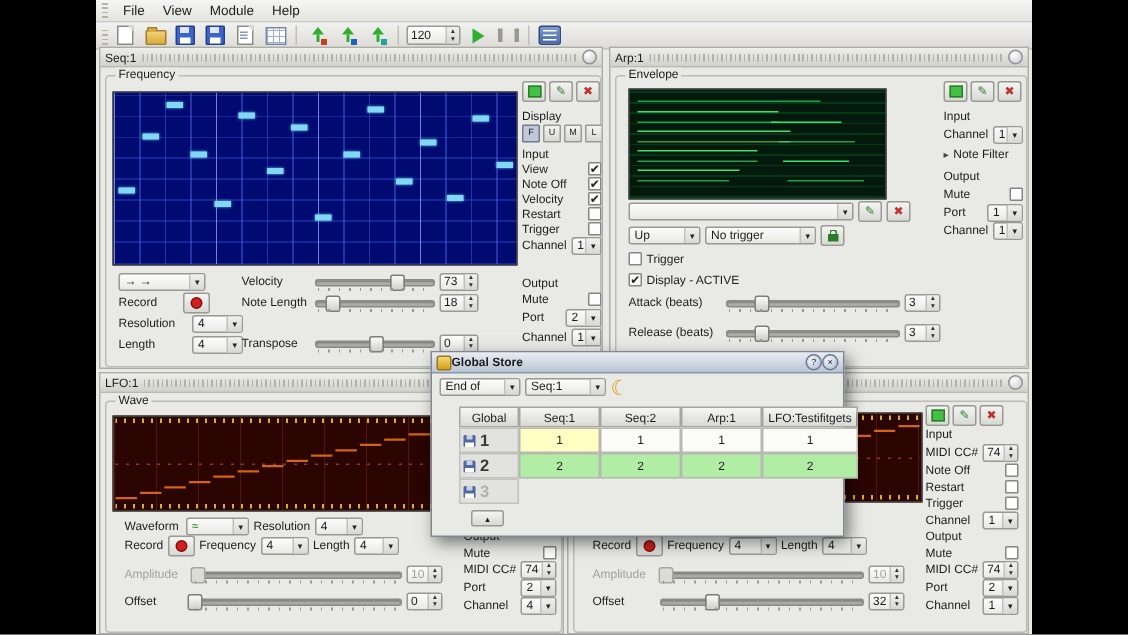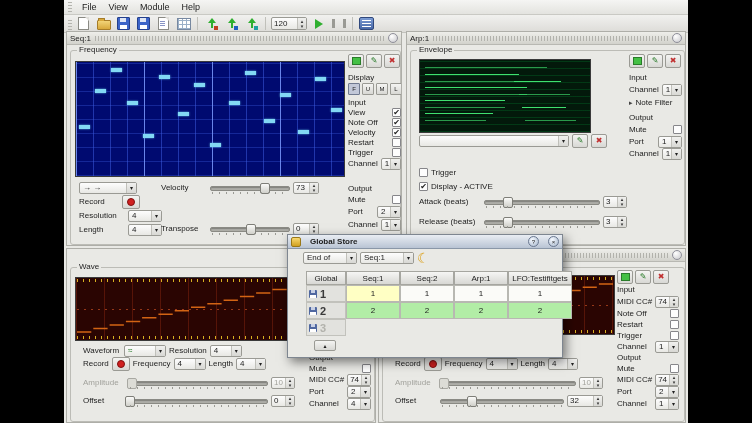--- a/index.html
+++ b/index.html
@@ -97,21 +97,21 @@
   .wave::before{content:"";position:absolute;left:1px;right:1px;top:1px;height:3px;
     background:repeating-linear-gradient(90deg,#d8b020 0 1px,transparent 1px 6px)}
   .wave::after{content:"";position:absolute;left:1px;right:1px;bottom:1px;height:3px;
     background:repeating-linear-gradient(90deg,#d8b020 0 1px,transparent 1px 6px)}
   .wave .mid{position:absolute;left:1px;right:1px;top:50%;height:1px;
     background:repeating-linear-gradient(90deg,rgba(220,90,40,.6) 0 2px,transparent 2px 7px)}
   .wave svg{position:absolute;left:0;top:0}
   
   .dlg{position:absolute;background:#e9e9e5;border:1px solid #7e8690;box-shadow:3px 4px 10px rgba(0,0,0,.5);z-index:40;box-sizing:border-box}
   .dlg-title{height:13px;background:linear-gradient(#e9edf3,#b9c4d4);border-bottom:1px solid #8a97a8;display:flex;
-             align-items:center;gap:9px;padding:0 3px;font-size:8px;font-weight:bold}
+             align-items:center;gap:0;padding:0 3px;font-size:8px;font-weight:bold}
   .dlg-ico{width:8px;height:8px;background:linear-gradient(#f8d870,#d0a020);border:1px solid #9a7818;border-radius:2px}
   .dbtn{width:9px;height:9px;border-radius:50%;border:1px solid #6a7890;background:radial-gradient(circle at 35% 30%,#f4f8ff,#a8b8cc);
         display:inline-flex;align-items:center;justify-content:center;font-size:6px;font-weight:normal}
   .moon{font-size:14px;color:#dca018;line-height:1}
   .st{position:absolute;display:grid;grid-template-columns:40px 54px 54px 54px 64px}
   .st-hcell{height:14px;background:linear-gradient(#f6f6f4,#d8d8d4);border:1px solid #a6a6a0;display:flex;align-items:center;
             justify-content:center;font-size:8px;overflow:hidden;box-sizing:border-box}
   .st-cell{height:17px;border:1px solid #b8b8b2;background:#fbfbf8;display:flex;align-items:center;justify-content:center;
            font-size:8px;box-sizing:border-box}
   .st-cell.yellow{background:#ffffc4}
@@ -316,20 +316,30 @@
     <div class="row" style="left:94px;top:150px;width:158px">
         <span class="slab" style="width:46px">Velocity</span>
         <span class="slider" style="flex:1">
           <span class="sl-handle" style="left:67%"></span>
         </span>
         <span class="spin" style="width:26px">
           <span class="sval">73</span>
           <span class="sarr"></span>
         </span>
       </div>
+    <div class="row" style="left:94px;top:164px;width:158px">
+        <span class="slab" style="width:46px">Note Length</span>
+        <span class="slider" style="flex:1">
+          <span class="sl-handle" style="left:14%"></span>
+        </span>
+        <span class="spin" style="width:26px">
+          <span class="sval">18</span>
+          <span class="sarr"></span>
+        </span>
+      </div>
     <div class="row" style="left:94px;top:191px;width:158px">
         <span class="slab" style="width:46px">Transpose</span>
         <span class="slider" style="flex:1">
           <span class="sl-handle" style="left:50%"></span>
         </span>
         <span class="spin" style="width:26px">
           <span class="sval">0</span>
           <span class="sarr"></span>
         </span>
       </div>
@@ -407,20 +417,33 @@
           <span class="cval"></span>
           <span class="carr"></span>
         </span>
         <span class="mbtn">
           <span class="grn">✎</span>
         </span>
         <span class="mbtn">
           <span class="red">✖</span>
         </span>
       </div>
+    <div class="row" style="left:12px;top:119px">
+        <span class="combo" style="width:48px">
+          <span class="cval">Up</span>
+          <span class="carr"></span>
+        </span>
+        <span class="combo" style="width:74px">
+          <span class="cval">No trigger</span>
+          <span class="carr"></span>
+        </span>
+        <span class="mbtn">
+          <span class="ic-lock"></span>
+        </span>
+      </div>
     <div class="row" style="left:12px;top:135px">
         <span class="chk"></span>
         <span class="slab">Trigger</span>
       </div>
     <div class="row" style="left:12px;top:149px">
         <span class="chk">✔</span>
         <span class="slab">Display - ACTIVE</span>
       </div>
     <div class="row" style="left:12px;top:164px;width:208px">
         <span class="slab" style="width:62px">Attack (beats)</span>
@@ -438,20 +461,25 @@
           <span class="sl-handle" style="left:20%"></span>
         </span>
         <span class="spin" style="width:24px">
           <span class="sval">3</span>
           <span class="sarr"></span>
         </span>
       </div>
   </div>
 
   <div class="panel" style="left:2px;top:248px;width:310px;height:175px">
+    <div class="phead">
+      <span>LFO:1</span>
+      <span class="pdots"></span>
+      <span class="pcirc"></span>
+    </div>
     <div class="grp" style="left:3px;top:18px;width:303px;height:153px"></div>
     <span class="glab abs" style="left:10px;top:13px">Wave</span>
     <div class="wave" style="left:8px;top:28px;width:228px;height:62px">
         <span class="mid"></span>
         <svg width="228" height="62">
           <path d="M1.0 54.0 h14.3 M17.3 50.5 h14.3 M33.6 46.9 h14.3 M49.9 43.4 h14.3 M66.1 39.8 h14.3 M82.4 36.3 h14.3 M98.7 32.8 h14.3 M115.0 29.2 h14.3 M131.3 25.7 h14.3 M147.6 22.2 h14.3 M163.9 18.6 h14.3 M180.1 15.1 h14.3 M196.4 11.5 h14.3 M212.7 8.0 h14.3 " stroke="#d26414" stroke-width="1.5" fill="none"></path>
         </svg>
       </div>
 
     <div class="row" style="left:242px;top:22px;gap:2px">
@@ -685,36 +713,36 @@
         <span class="spin" style="width:24px">
           <span class="sval">10</span>
           <span class="sarr"></span>
         </span>
       </div>
     <div class="row" style="left:16px;top:146px;width:208px">
         <span class="slab" style="width:42px">Offset</span>
         <span class="slider" style="flex:1">
           <span class="sl-handle" style="left:25%"></span>
         </span>
-        <span class="spin" style="width:36px">
+        <span class="spin" style="width:24px">
           <span class="sval">32</span>
           <span class="sarr"></span>
         </span>
       </div>
   </div>
 
   <div class="dlg" style="left:223px;top:234px;width:276px;height:124px">
     <div class="dlg-title">
       <span class="dlg-ico"></span>
       <span>Global Store</span>
       <span style="flex:1"></span>
       <span class="dbtn">?</span>
       <span class="dbtn">×</span>
     </div>
-    <div class="row" style="left:15px;top:17px">
+    <div class="row" style="left:5px;top:17px">
       <span class="combo" style="width:54px">
           <span class="cval">End of</span>
           <span class="carr"></span>
         </span>
       <span class="combo" style="width:54px">
           <span class="cval">Seq:1</span>
           <span class="carr"></span>
         </span>
       <span class="moon">☾</span>
     </div>

